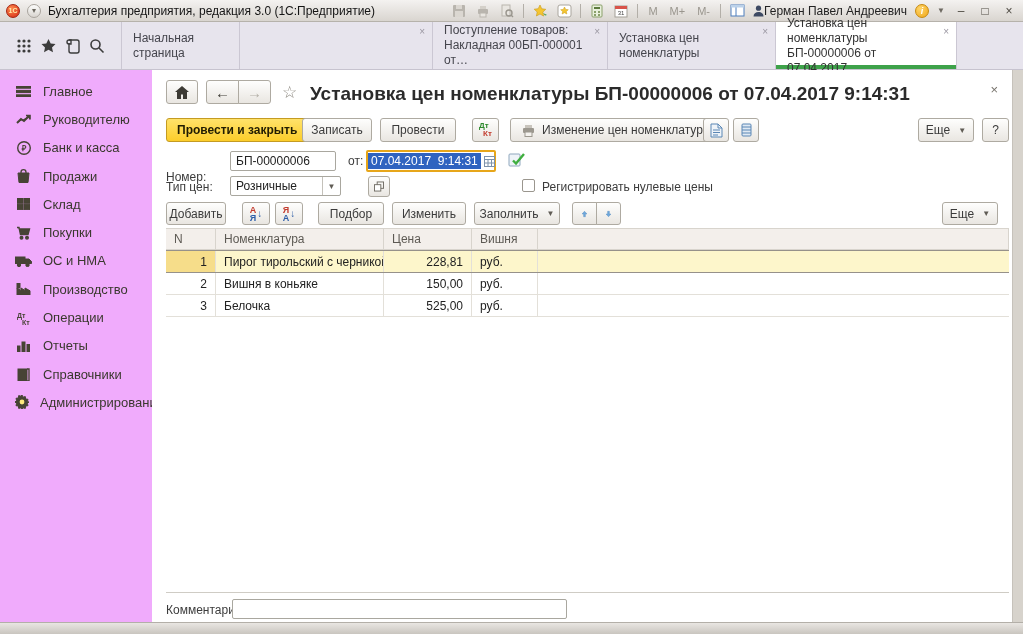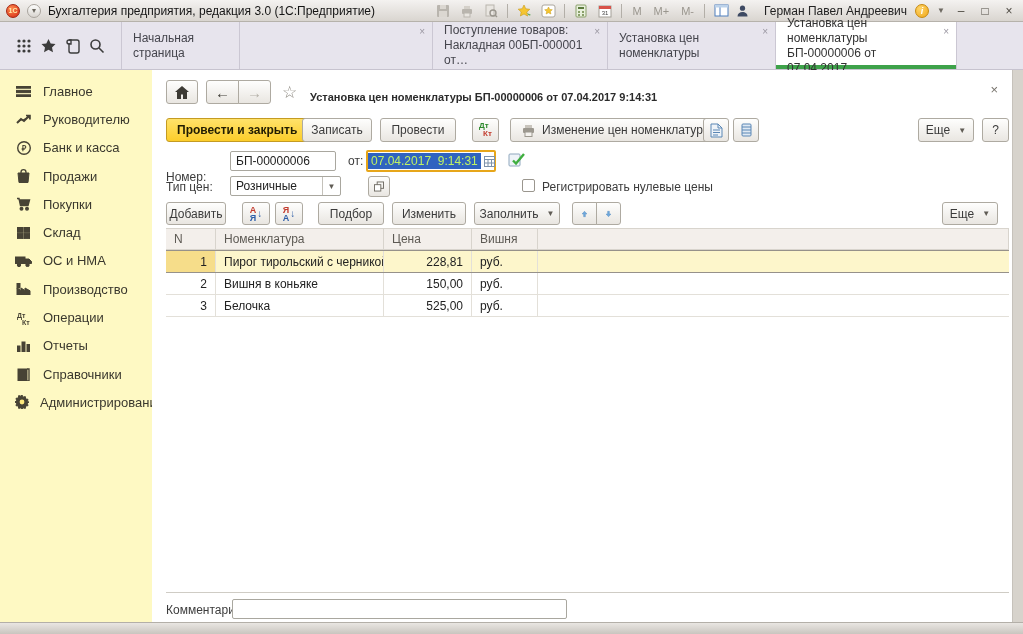--- a/index.html
+++ b/index.html
@@ -23,21 +23,21 @@
     background:radial-gradient(circle at 35% 30%, #ff8a4d, #d42a13);
     border:1px solid #a32410; color:#ffe9a8; font-size:7px; font-weight:bold;
     display:flex; align-items:center; justify-content:center; }
   .round-btn{ width:14px; height:14px; border-radius:50%;
     background:linear-gradient(#fdfdfc,#d8d4cf); border:1px solid #a9a49d;
     color:#6b675f; font-size:8px; display:flex; align-items:center; justify-content:center; }
   .tb-right{ margin-left:auto; display:flex; align-items:center; gap:8px; }
   .tb-ico{ display:flex; align-items:center; justify-content:center; width:16px; height:16px; }
   .tb-sep{ width:1px; height:14px; background:#b3afa8; }
   .mem-btn{ font-size:11px; color:#9a968e; padding:0 2px; }
-  .user-chip{ display:flex; align-items:center; gap:16px; font-size:12px; color:#222;justify-content:flex-end; }
+  .user-chip{ display:flex; align-items:center; gap:0; font-size:12px; color:#222;justify-content:flex-end; }
   .info-ico{ width:14px; height:14px; border-radius:50%;
     background:radial-gradient(circle at 35% 30%, #ffd66b, #f0a718);
     border:1px solid #c78a10; color:#fff; font-size:9px; font-weight:bold;
     display:flex; align-items:center; justify-content:center; font-style:italic; }
   .caret-sm{ font-size:8px; color:#6e6a62; }
   .win-ctl{ font-size:12px; color:#4e4a43; width:16px; text-align:center; }
 
   
   .tabbar{
     position:absolute; left:0; top:22px; width:1023px; height:48px;
@@ -50,21 +50,21 @@
     position:relative; border-right:1px solid #cbc7d3;
     padding:6px 24px 6px 11px; font-size:12px; color:#45454d;
     display:flex; flex-direction:column; justify-content:center; line-height:15px;
   }
   .tab.active{ background:#fff; color:#333; box-shadow:inset 0 -4px 0 #3ea24a; }
   .tab-close{ position:absolute; top:5px; right:7px; font-size:10px; color:#9b97a2; line-height:1; }
 
   
   .sidebar{
     position:absolute; left:0; top:70px; width:152px; height:552px;
-    background:#fef9c3; padding-top:7px;
+    background:#f0abfc; padding-top:7px;
   }
   .side-item{ display:flex; align-items:center; gap:11px; height:28.3px;
     padding-left:15px; font-size:13px; color:#3a382e; }
   .side-ico{ width:17px; display:flex; justify-content:center; }
   .side-ico svg{ fill:#474335; stroke:#474335; }
 
   
   .main{
     position:absolute; left:152px; top:70px; width:861px; height:552px;
     background:#fff; border-right:1px solid #c6c2bb;
@@ -76,29 +76,29 @@
   }
   .btn.primary{ background:linear-gradient(#ffe26a,#fccd2a); border-color:#c49b22;
     font-weight:bold; color:#201c02; }
   .btn.small{ height:23px; padding:0 9px; }
   .icon-btn{ padding:0 5px; }
   .caret{ font-size:8px; color:#5f5b54; margin-left:2px; }
 
   .nav-btn{ position:absolute; top:10px; height:24px; display:flex; align-items:center;
     justify-content:center; background:linear-gradient(#fefefd,#e9e6e1);
     border:1px solid #aeaaa1; border-radius:3px; }
-  .form-title{ position:absolute; left:158px; top:13px; font-size:11px; font-weight:bold; color:#2b2b2b;margin-top:8px; }
+  .form-title{ position:absolute; left:158px; top:13px; font-size:19px; font-weight:bold; color:#2b2b2b; }
   .form-close{ position:absolute; right:14px; top:12px; font-size:13px; color:#77736c; }
 
   .lbl{ position:absolute; font-size:12px; color:#3c3c3c; }
   .input{ position:absolute; height:20px; background:#fff; border:1px solid #a9a79f;
     border-radius:2px; font-size:12px; color:#222; display:flex; align-items:center; padding:0 5px; }
   .date-field{ position:absolute; height:22px; border:2px solid #e7a61a; border-radius:2px;
     background:#fff; display:flex; align-items:center; font-size:12px; }
-  .sel-text{ background:#2f63c0; color:#bef264; padding:1px 3px; white-space:pre; }
+  .sel-text{ background:#2f63c0; color:#ffffff; padding:1px 3px; white-space:pre; }
   .field-divider{ width:1px; height:16px; background:#c4c1ba; margin-left:3px; }
   .cal-btn{ width:22px; display:flex; align-items:center; justify-content:center; }
   .dd-box{ width:18px; align-self:stretch; border-left:1px solid #c4c1ba;
     display:flex; align-items:center; justify-content:center; margin-left:auto; }
   .checkbox{ position:absolute; width:13px; height:13px; border:1px solid #9a968e;
     border-radius:2px; background:#fff; }
 
   
   .grid{ position:absolute; left:14px; top:158px; width:843px; font-size:12px; }
   .g-row{ display:flex; height:22px; align-items:stretch; border-bottom:1px solid #e3e0d9; }
@@ -301,38 +301,38 @@
     <span class="side-ico">
         <svg width="13" height="14" viewBox="0 0 13 14">
           <path d="M1 4h11l-1 9.5H2z"></path>
           <path d="M4 5V3.2a2.5 2.5 0 015 0V5" fill="none" stroke-width="1.3"></path>
         </svg>
       </span>
     <span>Продажи</span>
   </div>
   <div class="side-item">
     <span class="side-ico">
-        <svg width="15" height="14" viewBox="0 0 15 14" fill="none" stroke-width="1.4">
-          <path d="M1 1.5h2l1.5 7h7.5l1.5-5.5H4"></path>
-          <circle cx="5.5" cy="11.8" r="1.3" fill="#474335"></circle>
-          <circle cx="11" cy="11.8" r="1.3" fill="#474335"></circle>
-        </svg>
-      </span>
-    <span>Покупки</span>
-  </div>
-  <div class="side-item">
-    <span class="side-ico">
         <svg width="13" height="12" viewBox="0 0 13 12">
           <rect width="6" height="5.3"></rect>
           <rect x="7" width="6" height="5.3"></rect>
           <rect y="6.4" width="6" height="5.3"></rect>
           <rect x="7" y="6.4" width="6" height="5.3"></rect>
         </svg>
       </span>
     <span>Склад</span>
+  </div>
+  <div class="side-item">
+    <span class="side-ico">
+        <svg width="15" height="14" viewBox="0 0 15 14" fill="none" stroke-width="1.4">
+          <path d="M1 1.5h2l1.5 7h7.5l1.5-5.5H4"></path>
+          <circle cx="5.5" cy="11.8" r="1.3" fill="#474335"></circle>
+          <circle cx="11" cy="11.8" r="1.3" fill="#474335"></circle>
+        </svg>
+      </span>
+    <span>Покупки</span>
   </div>
   <div class="side-item">
     <span class="side-ico">
         <svg width="17" height="12" viewBox="0 0 17 12">
           <rect x="0" y="2" width="10" height="6.5"></rect>
           <path d="M10 4h4l2.5 2.5v2H10z"></path>
           <circle cx="4" cy="10" r="1.7"></circle>
           <circle cx="12.5" cy="10" r="1.7"></circle>
         </svg>
       </span>

